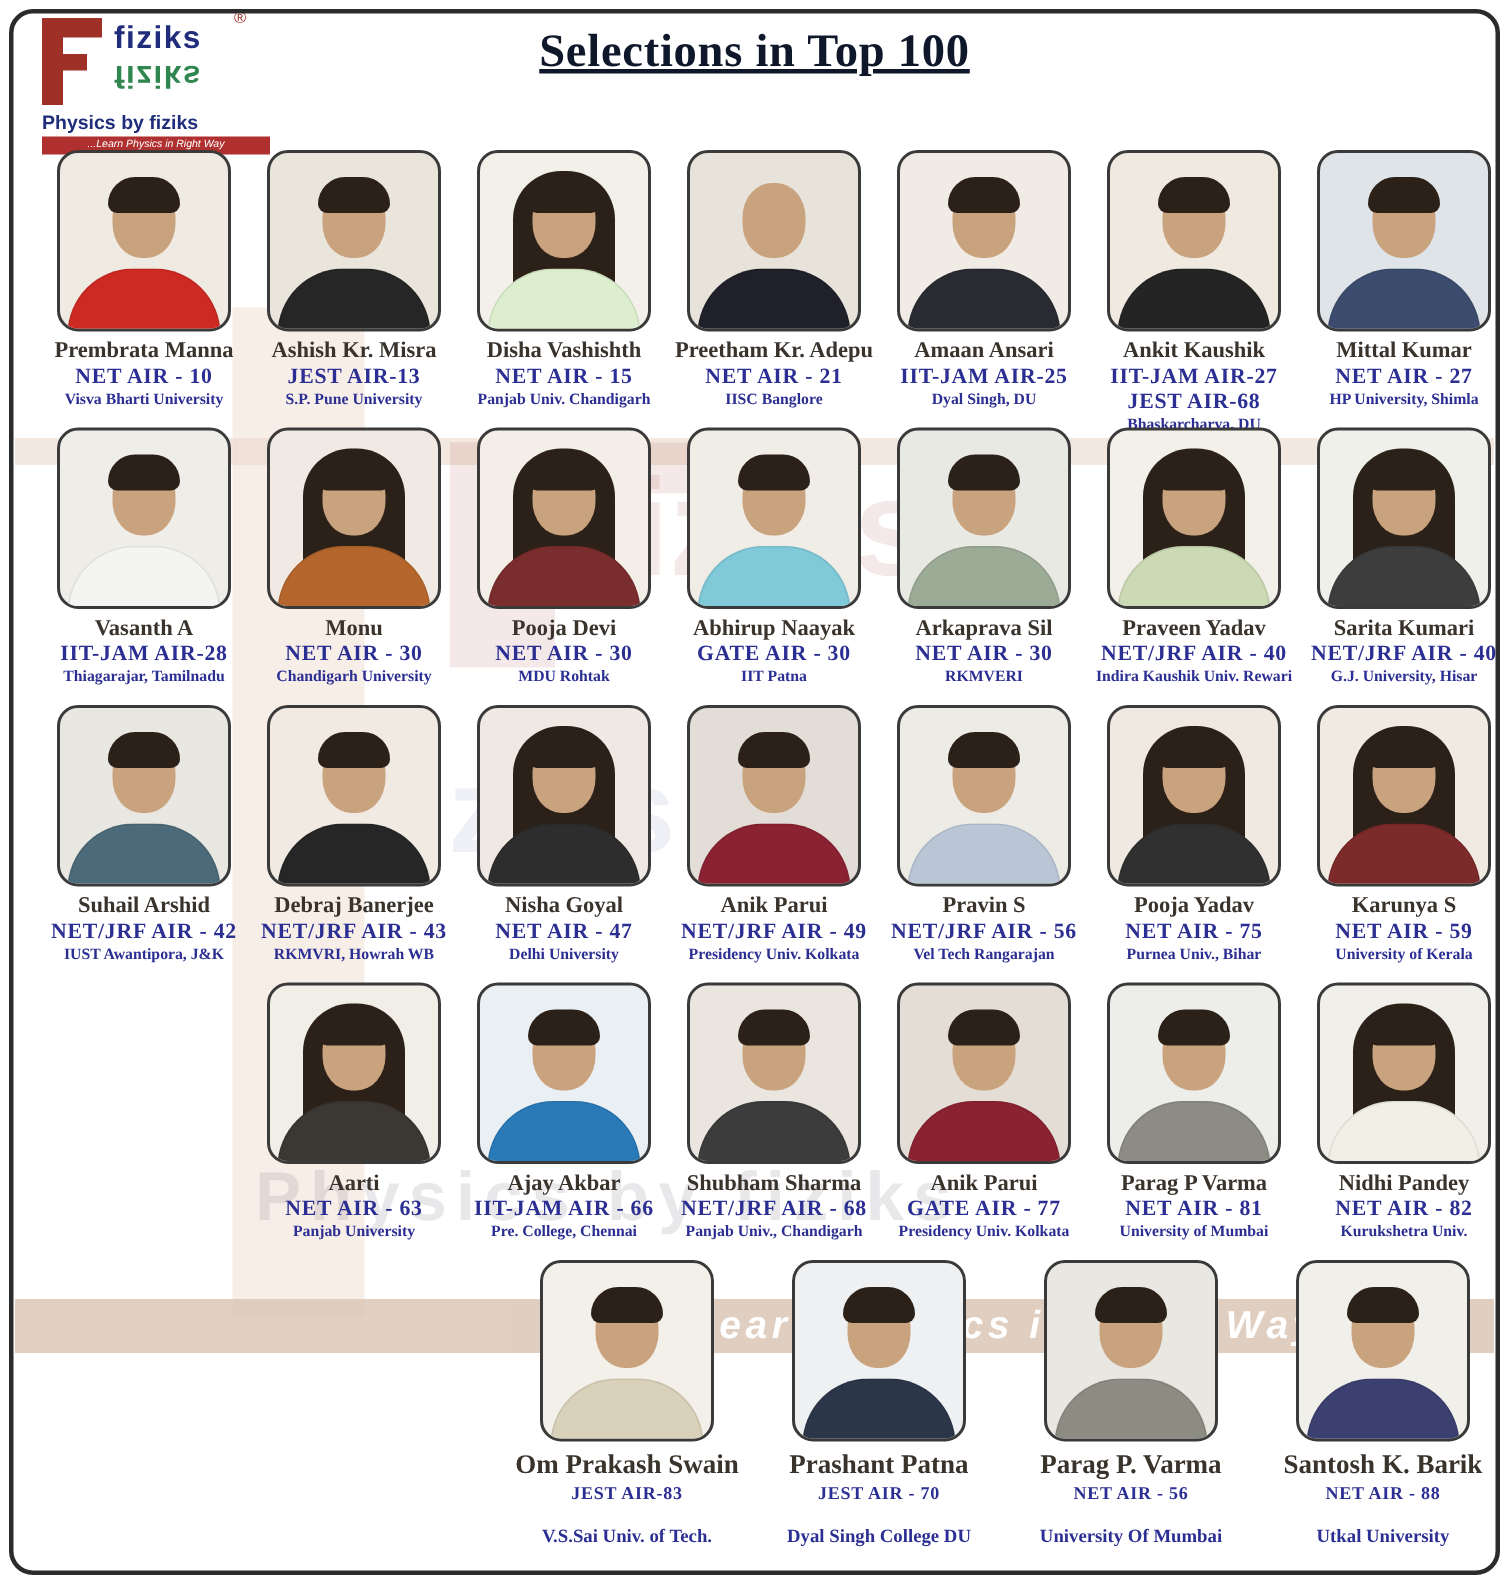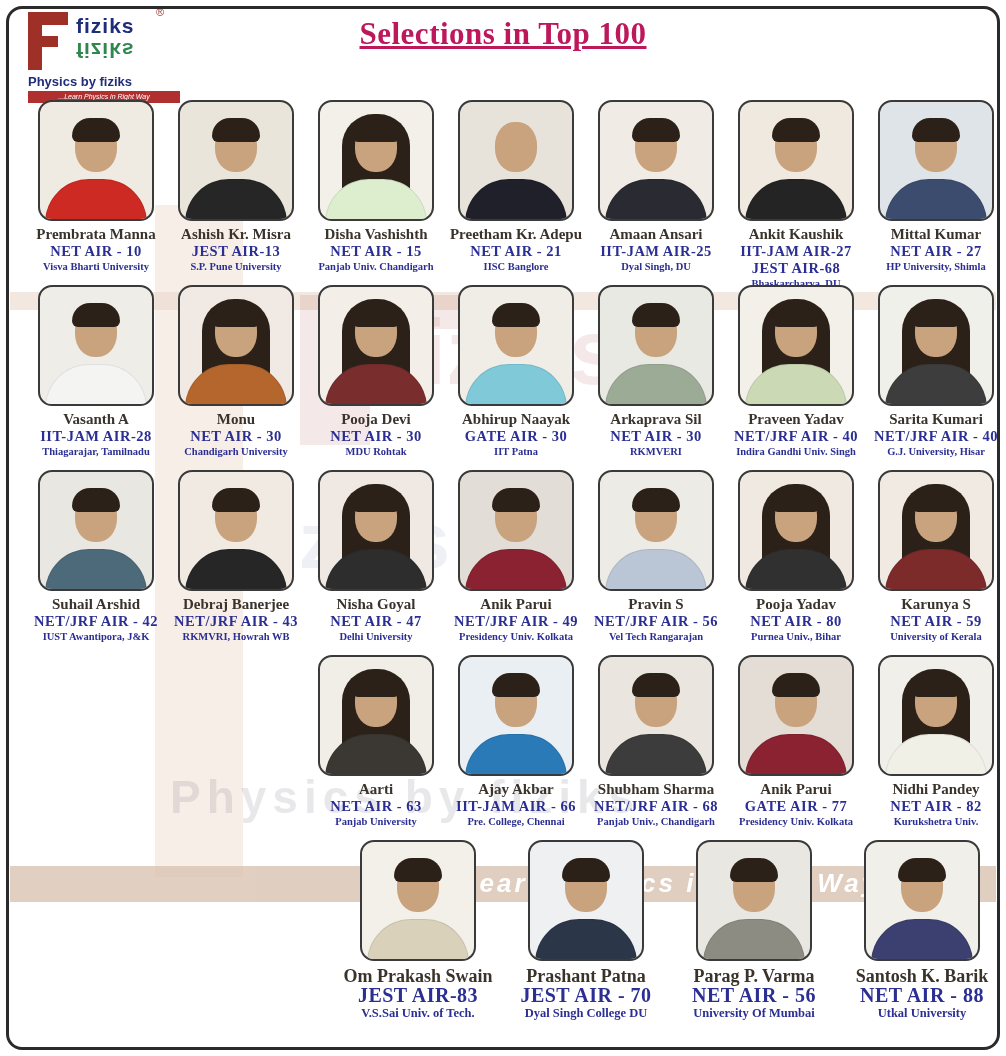--- a/index.html
+++ b/index.html
@@ -35,21 +35,21 @@
   .logo-brand{position:absolute;left:48px;top:2px;font-family:"Liberation Sans",sans-serif;
               font-weight:bold;font-size:21px;color:#1f2d7a;letter-spacing:1px;}
   .logo-brand-mirror{position:absolute;left:48px;top:26px;font-family:"Liberation Sans",sans-serif;
               font-weight:bold;font-size:21px;color:#1a7a3c;letter-spacing:1px;transform:scaleY(-1);opacity:.9;}
   .logo-tagline{margin-top:4px;font-family:"Liberation Sans",sans-serif;font-weight:bold;
                 font-size:13px;color:#1f2d7a;}
   .logo-banner{margin-top:2px;width:152px;height:12px;background:#b03030;color:#ffffff;
                font-family:"Liberation Sans",sans-serif;font-style:italic;font-size:7px;
                line-height:12px;text-align:center;white-space:nowrap;overflow:hidden;}
   .titles{text-align:center;padding-top:16px;}
-  .title{display:inline-block;font-weight:bold;font-size:31px;color:#be185d;
+  .title{display:inline-block;font-weight:bold;font-size:31px;color:#0f172a;
          text-decoration:underline;letter-spacing:.5px;}
   .subtitle{margin-top:5px;font-weight:bold;font-size:25px;color:#2d2f92;
             text-decoration:underline;letter-spacing:.5px;text-align:center;}
 
   
   .grid{position:relative;z-index:2;}
   .srow{display:flex;justify-content:flex-end;height:185px;}
   .srow.wide{height:195px;}
   .cell{width:140px;display:flex;flex-direction:column;align-items:center;text-align:center;}
   .srow.wide .cell{width:168px;}
@@ -60,23 +60,23 @@
   .head{position:absolute;top:20px;left:50%;transform:translateX(-50%);
         width:42px;height:50px;background:#c9a27e;border-radius:46%;}
   .head::before{content:'';position:absolute;top:-4px;left:-3px;right:-3px;height:24px;
                 background:#2b2118;border-radius:24px 24px 8px 8px;}
   .head.bald::before{display:none;}
   .shirt{position:absolute;bottom:-8px;left:50%;transform:translateX(-50%);
          width:100px;height:46px;border-radius:44px 44px 0 0;border:1px solid rgba(0,0,0,.08);}
   .sname{margin-top:5px;font-weight:bold;font-size:15px;line-height:17px;color:#3a332c;white-space:nowrap;}
   .srow.wide .sname{font-size:18px;line-height:20px;}
   .srank{font-weight:bold;font-size:14.5px;line-height:17px;color:#2b2e92;letter-spacing:.5px;white-space:nowrap;}
-  .srow.wide .srank{font-size:20px;line-height:19px;}
+  .srow.wide .srank{font-size:12px;line-height:19px;}
   .suniv{font-weight:bold;font-size:10.5px;line-height:14px;color:#2b2e92;white-space:nowrap;}
-  .srow.wide .suniv{font-size:12.5px;line-height:16px;}
+  .srow.wide .suniv{font-size:12.5px;line-height:16px;margin-top:11px;}
 </style>
 </head>
 <body>
 
 <div class="poster">
   <div class="frame"></div>
 
   <div class="wm wm-strip"></div>
   <div class="wm wm-band1"></div>
   <div class="wm wm-logo-f"></div>
@@ -220,21 +220,21 @@
           <div class="suniv">RKMVERI</div>
         </div>
         <div class="cell">
           <div class="photo" style="background: rgb(243, 239, 233);">
             <div class="hair-long"></div>
             <div class="head"></div>
             <div class="shirt" style="background: rgb(203, 217, 180);"></div>
           </div>
           <div class="sname">Praveen Yadav</div>
           <div class="srank">NET/JRF AIR - 40</div>
-          <div class="suniv">Indira Gandhi Univ. Singh</div>
+          <div class="suniv">Indira Kaushik Univ. Rewari</div>
         </div>
         <div class="cell">
           <div class="photo" style="background: rgb(240, 240, 235);">
             <div class="hair-long"></div>
             <div class="head"></div>
             <div class="shirt" style="background: rgb(61, 61, 61);"></div>
           </div>
           <div class="sname">Sarita Kumari</div>
           <div class="srank">NET/JRF AIR - 40</div>
           <div class="suniv">G.J. University, Hisar</div>
@@ -287,21 +287,21 @@
           <div class="srank">NET/JRF AIR - 56</div>
           <div class="suniv">Vel Tech Rangarajan</div>
         </div>
         <div class="cell">
           <div class="photo" style="background: rgb(240, 233, 225);">
             <div class="hair-long"></div>
             <div class="head"></div>
             <div class="shirt" style="background: rgb(48, 48, 48);"></div>
           </div>
           <div class="sname">Pooja Yadav</div>
-          <div class="srank">NET AIR - 80</div>
+          <div class="srank">NET AIR - 75</div>
           <div class="suniv">Purnea Univ., Bihar</div>
         </div>
         <div class="cell">
           <div class="photo" style="background: rgb(240, 234, 227);">
             <div class="hair-long"></div>
             <div class="head"></div>
             <div class="shirt" style="background: rgb(124, 42, 42);"></div>
           </div>
           <div class="sname">Karunya S</div>
           <div class="srank">NET AIR - 59</div>
@@ -340,20 +340,29 @@
         <div class="cell">
           <div class="photo" style="background: rgb(227, 221, 213);">
             <div class="head"></div>
             <div class="shirt" style="background: rgb(139, 34, 50);"></div>
           </div>
           <div class="sname">Anik Parui</div>
           <div class="srank">GATE AIR - 77</div>
           <div class="suniv">Presidency Univ. Kolkata</div>
         </div>
         <div class="cell">
+          <div class="photo" style="background: rgb(237, 237, 233);">
+            <div class="head"></div>
+            <div class="shirt" style="background: rgb(140, 140, 132);"></div>
+          </div>
+          <div class="sname">Parag P Varma</div>
+          <div class="srank">NET AIR - 81</div>
+          <div class="suniv">University of Mumbai</div>
+        </div>
+        <div class="cell">
           <div class="photo" style="background: rgb(241, 239, 233);">
             <div class="hair-long"></div>
             <div class="head"></div>
             <div class="shirt" style="background: rgb(241, 240, 231);"></div>
           </div>
           <div class="sname">Nidhi Pandey</div>
           <div class="srank">NET AIR - 82</div>
           <div class="suniv">Kurukshetra Univ.</div>
         </div>
       </div>

